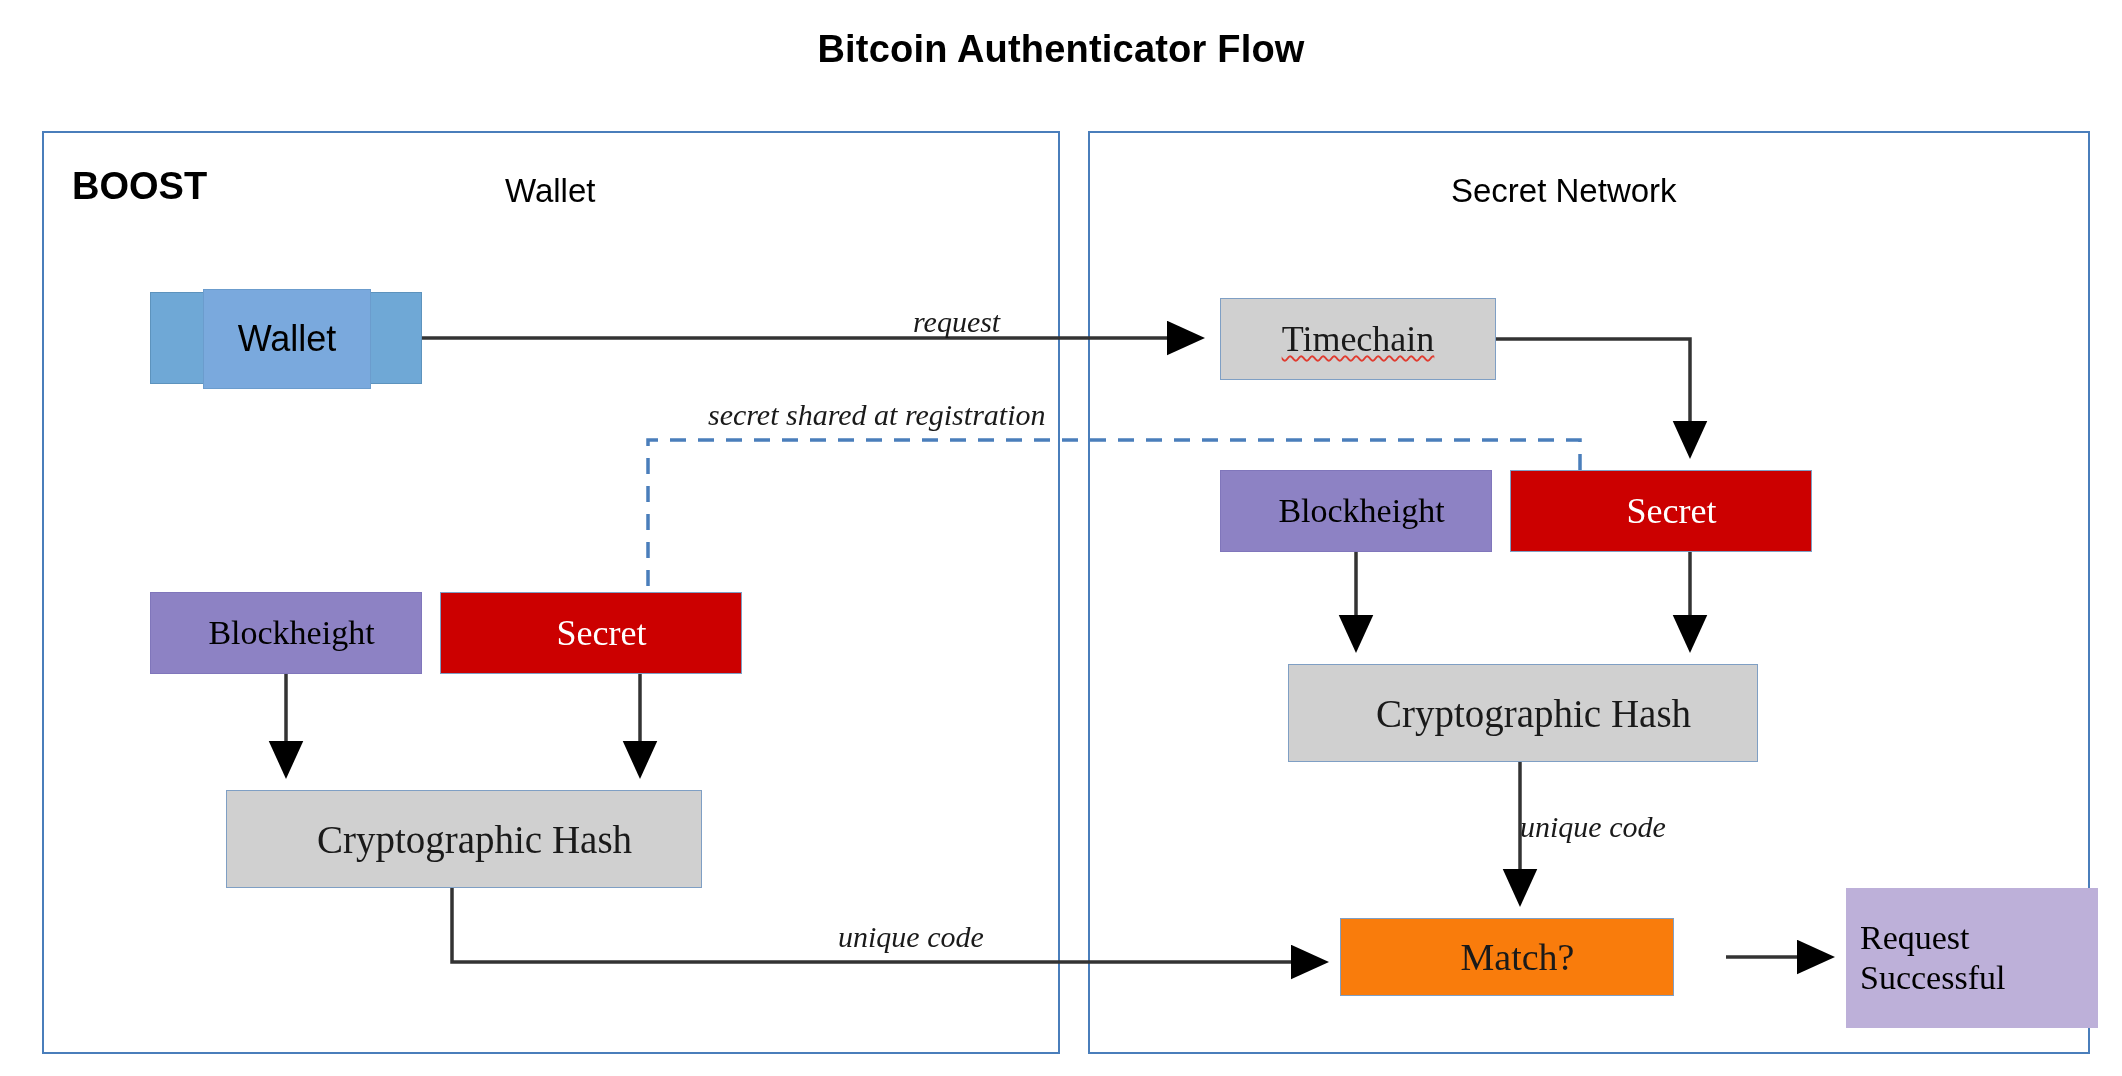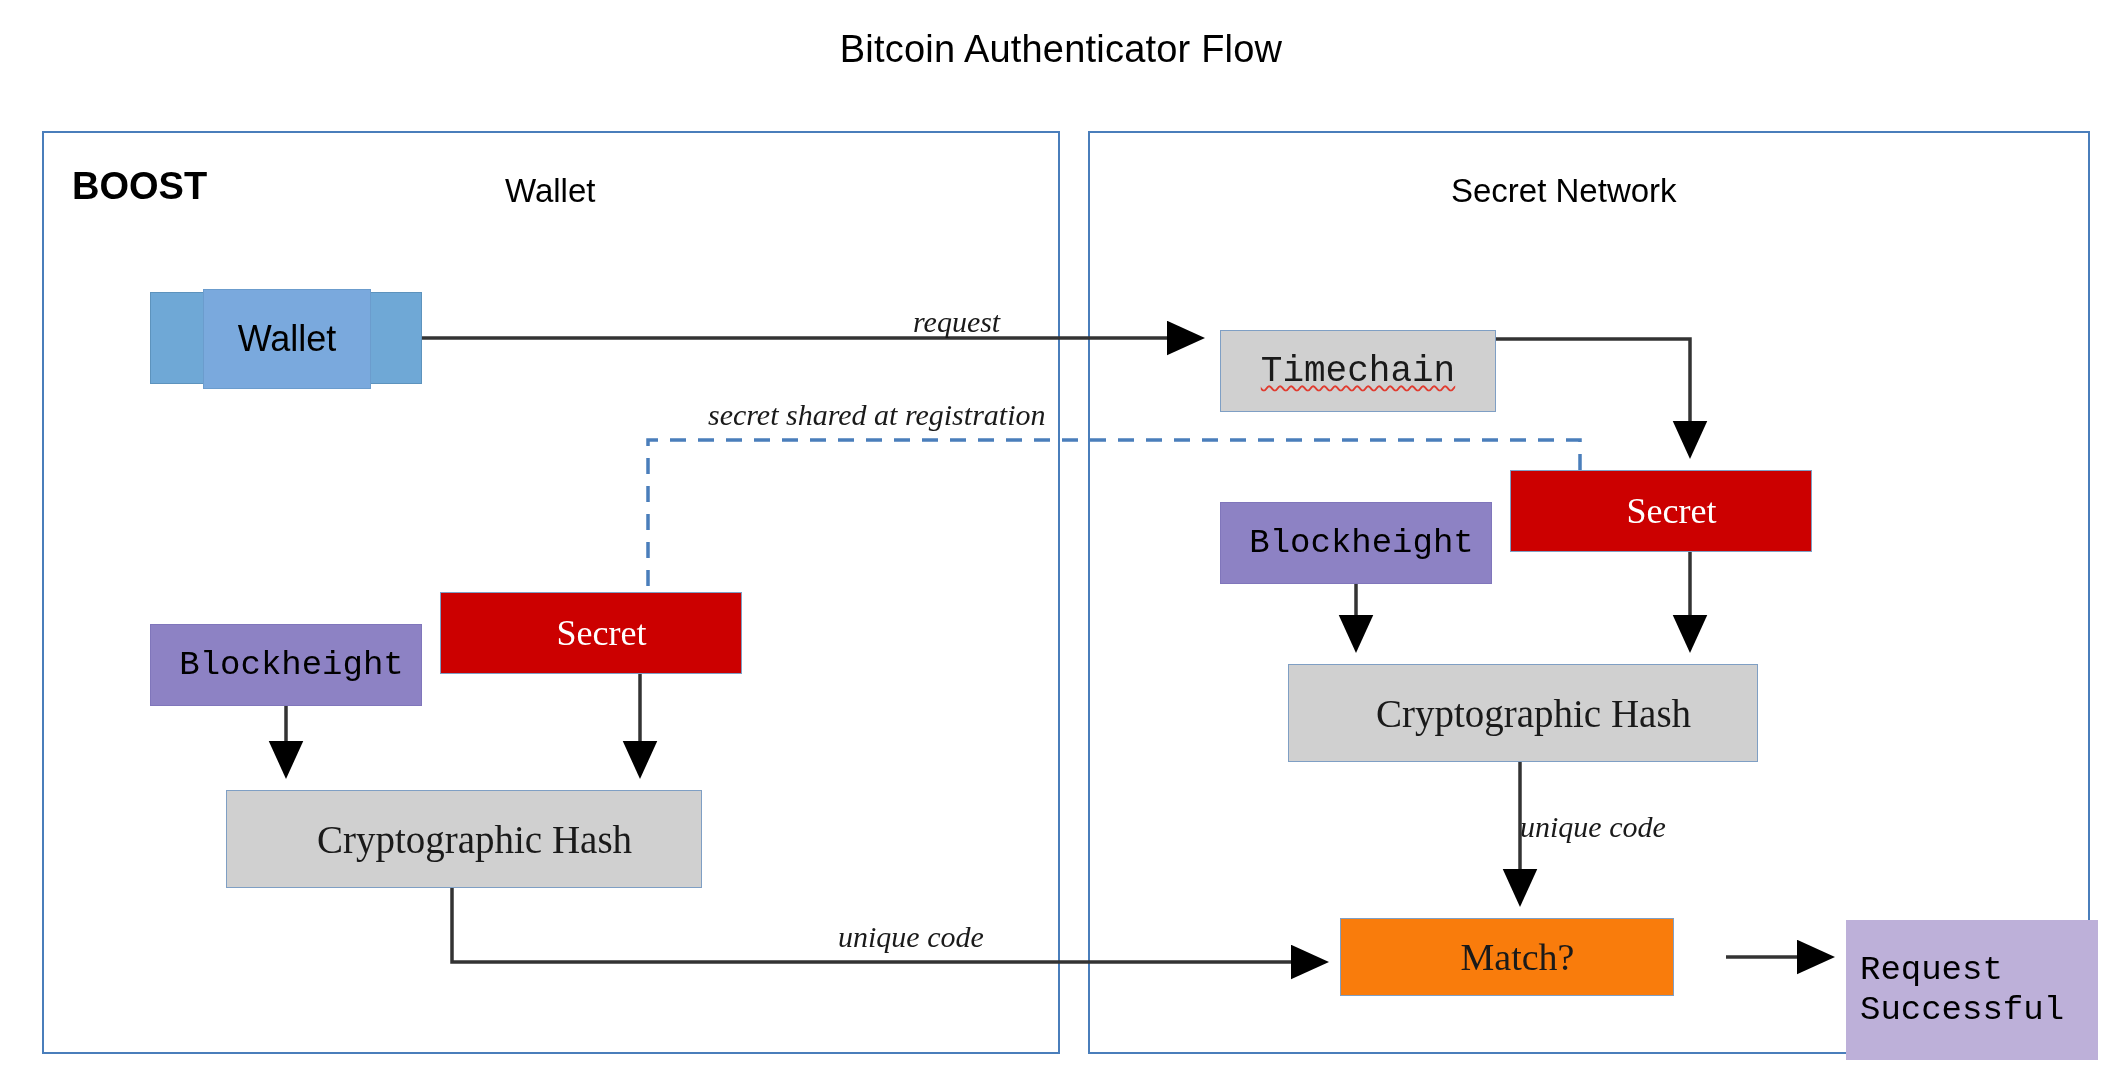--- a/index.html
+++ b/index.html
@@ -15,21 +15,21 @@
     overflow: hidden;
     font-family: "Liberation Sans", sans-serif;
   }
   #title {
     position: absolute;
     left: 0;
     top: 28px;
     width: 2122px;
     text-align: center;
     font-size: 38px;
-    font-weight: normal;
+    font-weight: bold;
     color: #000000;
     font-family: "Liberation Sans", sans-serif;
     letter-spacing: 0.2px;
   }
   .panel {
     position: absolute;
     border: 2px solid #4a7ebb;
     background: transparent;
     box-sizing: border-box;
   }
@@ -54,21 +54,21 @@
     position: absolute;
     box-sizing: border-box;
     display: flex;
     align-items: center;
     justify-content: center;
     text-align: center;
     color: #000000;
     z-index: 3;
   }
   .node-serif { font-family: "Liberation Serif", serif; padding-left: 21px; }
-  .node-sans { font-family: Liberation Mono, monospace; margin-top: 32px; }
+  .node-sans { font-family: Liberation Serif, serif; }
 
   
   #wallet-node {
     left: 150px; top: 292px; width: 272px; height: 92px;
     background: #6fa8d6;
     border: 1px solid #5d93bd;
   }
   #wallet-node .wallet-center {
     position: absolute;
     left: 52px; top: -4px;

